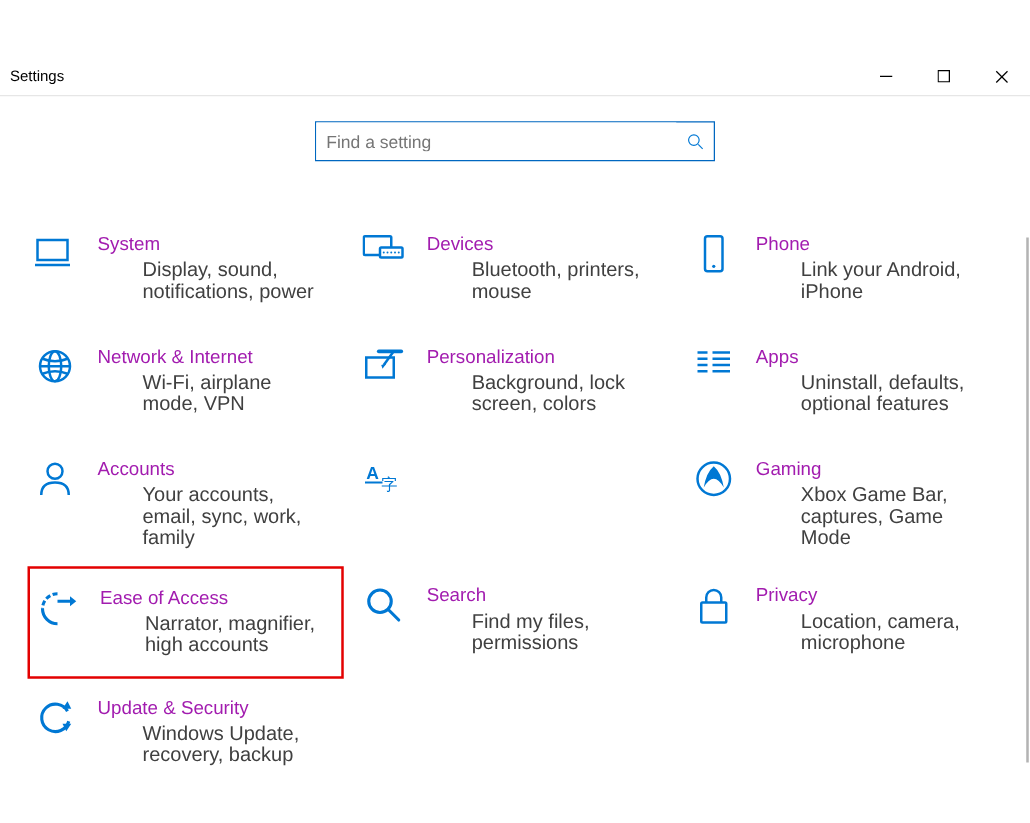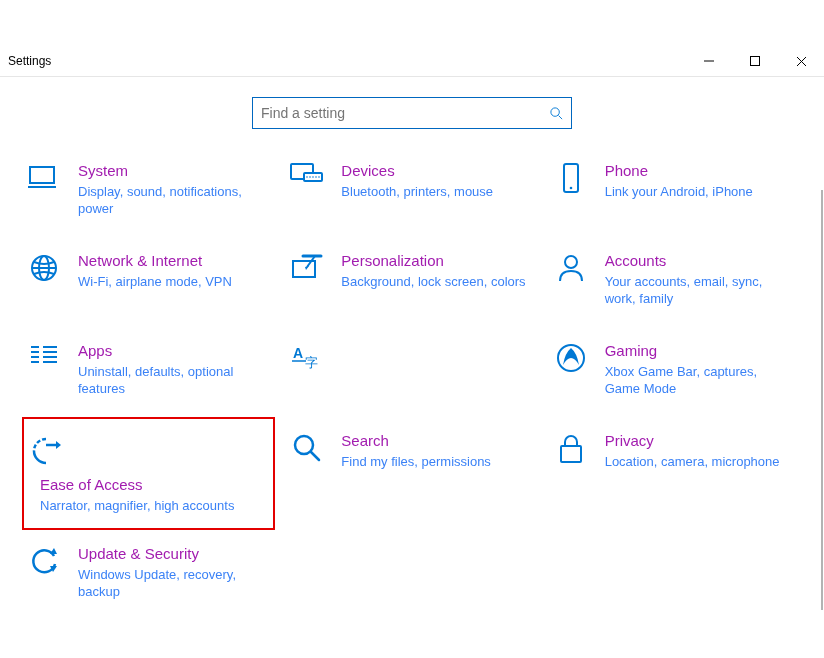--- a/index.html
+++ b/index.html
@@ -41,21 +41,21 @@
     height: 100%;
     display: flex;
     align-items: center;
     justify-content: center;
     font-size: 12px;
     color: #000;
     cursor: pointer;
   }
   
   .search-wrap {
-    margin: 20px auto 18px auto;
+    margin: 20px auto 43px auto;
     width: 320px;
     height: 32px;
     border: 1.5px solid #0067c0;
     display: flex;
     align-items: center;
     box-sizing: border-box;
   }
   .search-wrap input {
     border: none;
     outline: none;
@@ -106,28 +106,28 @@
     margin-left: 14px;
     flex: 1 1 auto;
     padding-right: 6px;
   }
   .item .title {
     font-size: 15px;
     color: #a21caf;
     line-height: 20px;
   }
   .item .subtitle {
-    font-size: 13px;
-    color: #3b82f6;
+    font-size: 16px;
+    color: #404040;
     line-height: 17px;
     margin-top: 2px;
+    margin-left: 36px;
   }
   .highlight {
     border: 2.5px solid #e30000;
-    flex-direction: column;
   }
   
   .scroll-strip {
     position: absolute;
     right: 1px;
     top: 190px;
     width: 2px;
     height: 420px;
     background: #b3b3b3;
   }
@@ -238,33 +238,20 @@
         <svg width="32" height="28" viewBox="0 0 32 28">
           <rect x="2" y="8" width="22" height="16" fill="none" stroke="#0078d4" stroke-width="2"></rect>
           <line x1="12" y1="3" x2="30" y2="3" stroke="#0078d4" stroke-width="3" stroke-linecap="round"></line>
           <line x1="24" y1="3" x2="16" y2="14" stroke="#0078d4" stroke-width="2"></line>
           <polygon points="14,14 18,13 15,17" fill="#0078d4"></polygon>
         </svg>
       </div>
       <div class="text">
         <div class="title">Personalization</div>
         <div class="subtitle">Background, lock screen, colors</div>
-      </div>
-    </div>
-
-    <div class="item">
-      <div class="icon">
-        <svg width="30" height="30" viewBox="0 0 30 30">
-          <circle cx="15" cy="9" r="6" fill="none" stroke="#0078d4" stroke-width="2"></circle>
-          <path d="M4 28 Q4 18 15 18 Q26 18 26 28" fill="none" stroke="#0078d4" stroke-width="2"></path>
-        </svg>
-      </div>
-      <div class="text">
-        <div class="title">Accounts</div>
-        <div class="subtitle">Your accounts, email, sync, work, family</div>
       </div>
     </div>
 
     <div class="item">
       <div class="icon">
         <svg width="30" height="28" viewBox="0 0 30 28">
           <line x1="2" y1="4" x2="10" y2="4" stroke="#0078d4" stroke-width="2"></line>
           <line x1="2" y1="9" x2="10" y2="9" stroke="#0078d4" stroke-width="2"></line>
           <line x1="2" y1="14" x2="10" y2="14" stroke="#0078d4" stroke-width="2"></line>
           <line x1="2" y1="19" x2="10" y2="19" stroke="#0078d4" stroke-width="2"></line>
@@ -275,20 +262,33 @@
         </svg>
       </div>
       <div class="text">
         <div class="title">Apps</div>
         <div class="subtitle">Uninstall, defaults, optional features</div>
       </div>
     </div>
 
     <div class="item">
       <div class="icon">
+        <svg width="30" height="30" viewBox="0 0 30 30">
+          <circle cx="15" cy="9" r="6" fill="none" stroke="#0078d4" stroke-width="2"></circle>
+          <path d="M4 28 Q4 18 15 18 Q26 18 26 28" fill="none" stroke="#0078d4" stroke-width="2"></path>
+        </svg>
+      </div>
+      <div class="text">
+        <div class="title">Accounts</div>
+        <div class="subtitle">Your accounts, email, sync, work, family</div>
+      </div>
+    </div>
+
+    <div class="item">
+      <div class="icon">
         <svg width="34" height="30" viewBox="0 0 34 30">
           <text x="3" y="15" font-size="14" font-weight="bold" fill="#0078d4">A</text>
           <text x="15" y="24" font-size="13" fill="#0078d4">字</text>
           <line x1="2" y1="18" x2="16" y2="18" stroke="#0078d4" stroke-width="1.5"></line>
         </svg>
       </div>
     </div>
 
     <div class="item">
       <div class="icon">

